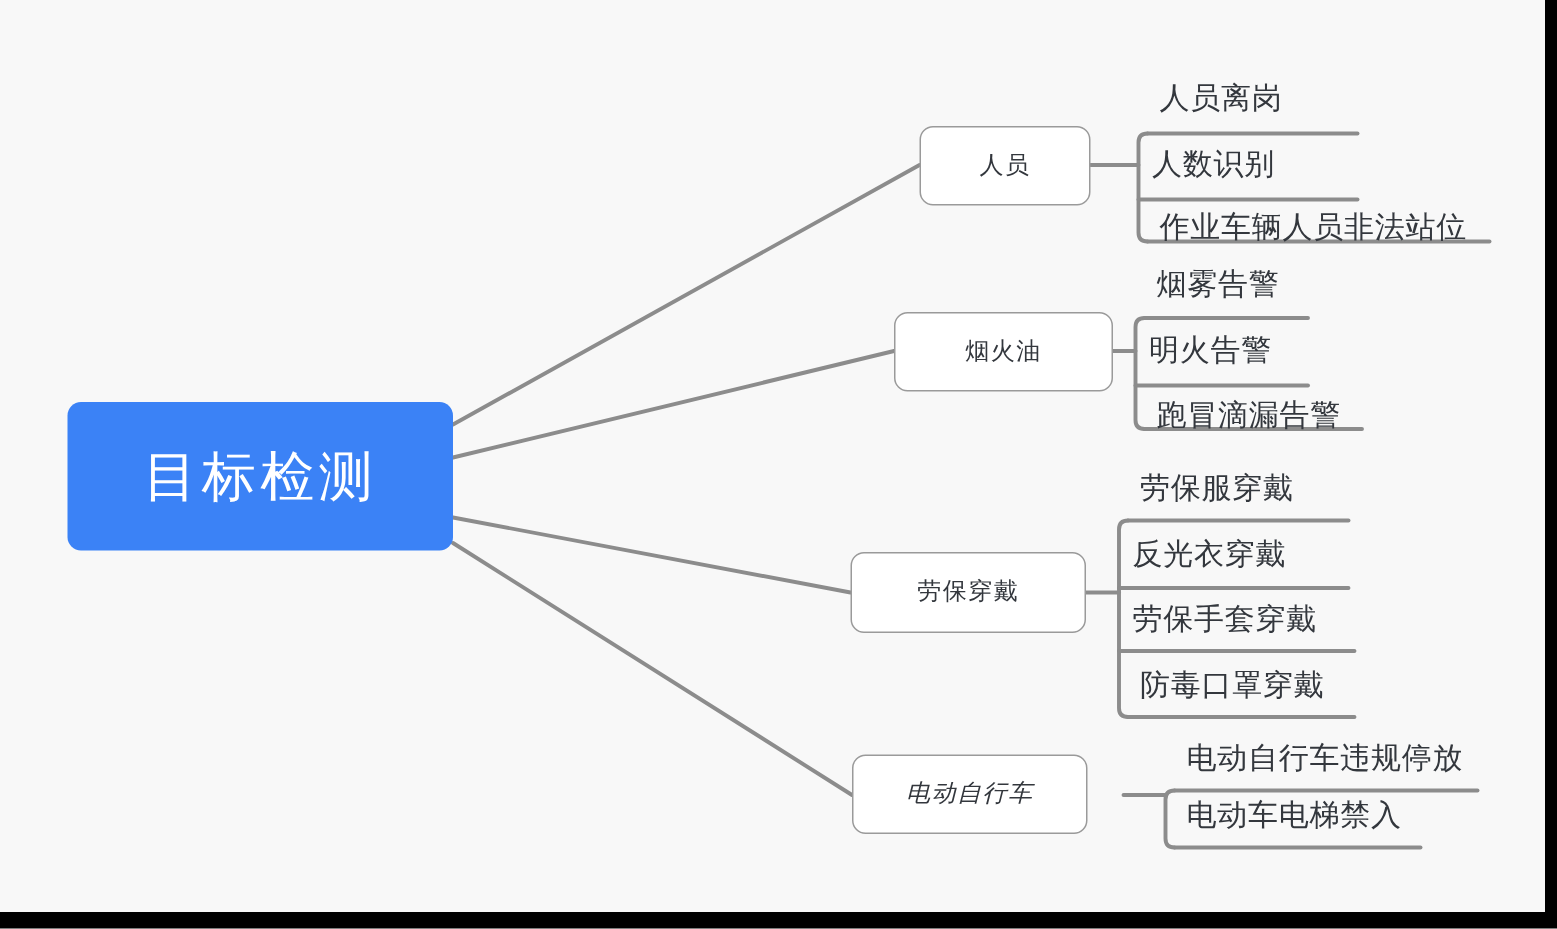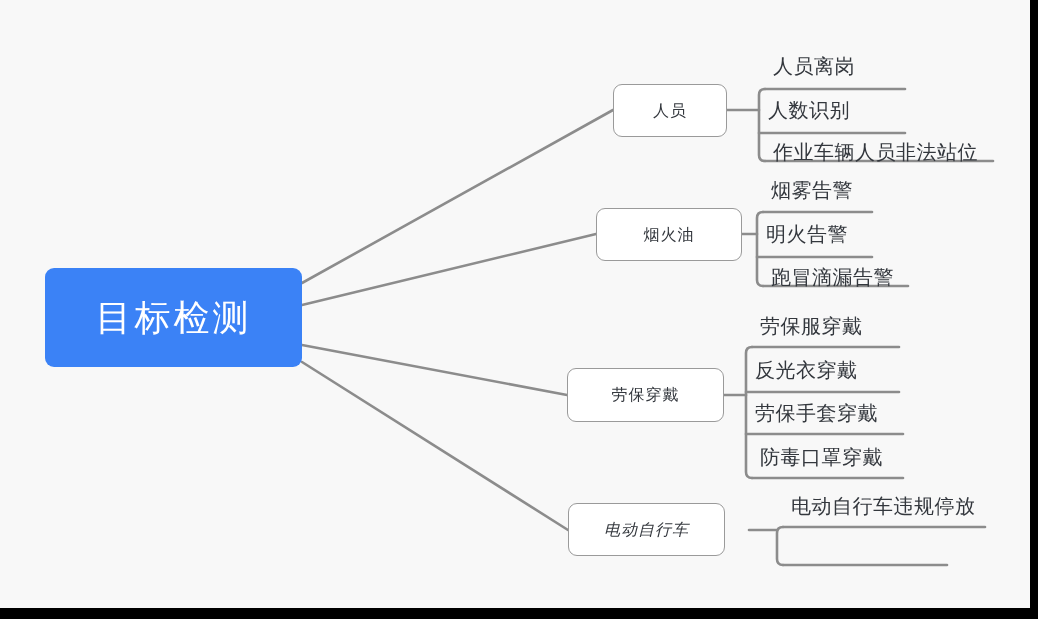--- a/index.html
+++ b/index.html
@@ -171,19 +171,20 @@
     </div>
     <div class="leaf-node" style="left:760px; top:316px;">劳保服穿戴</div>
     <div class="leaf-node" style="left:755px; top:360px;">反光衣穿戴</div>
     <div class="leaf-node" style="left:755px; top:403px;">劳保手套穿戴</div>
     <div class="leaf-node" style="left:760px; top:447px;">防毒口罩穿戴</div>
 
     <div class="branch-node" style="left:568px; top:503px; width:157px; height:53px;font-style:italic;">
       <span class="branch-label">电动自行车</span>
     </div>
     <div class="leaf-node" style="left:791px; top:496px;">电动自行车违规停放</div>
+    <div class="leaf-node" style="left:791px; top:534px;">电动车电梯禁入</div>
 
   </div>
 
   <div id="right-gutter"></div>
   <div id="bottom-gutter"></div>
 
 </div>
 
 </body></html>

